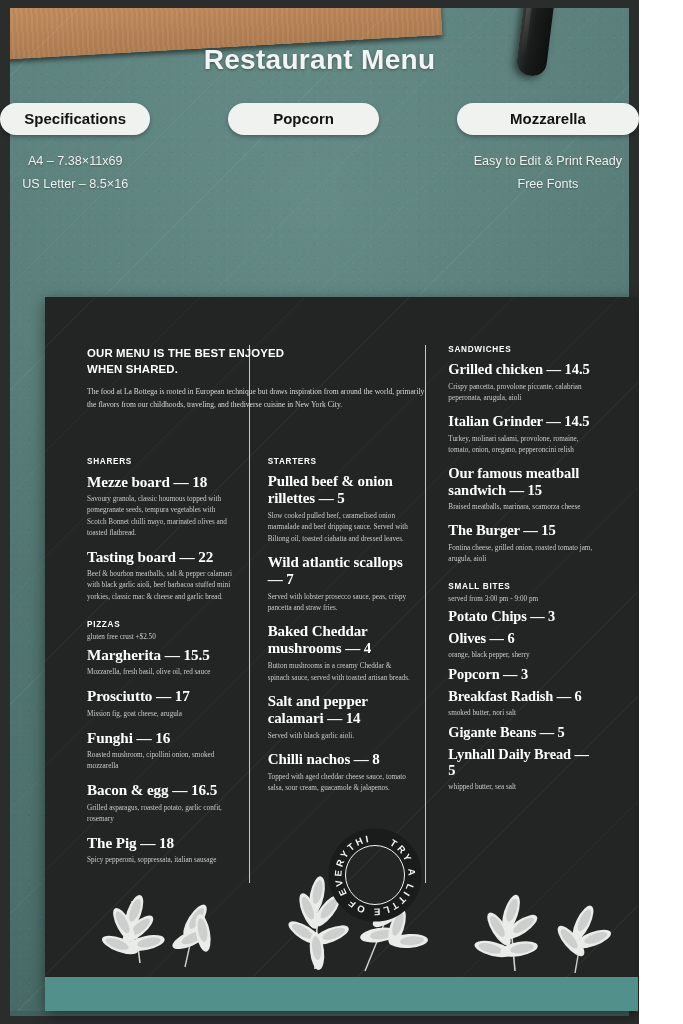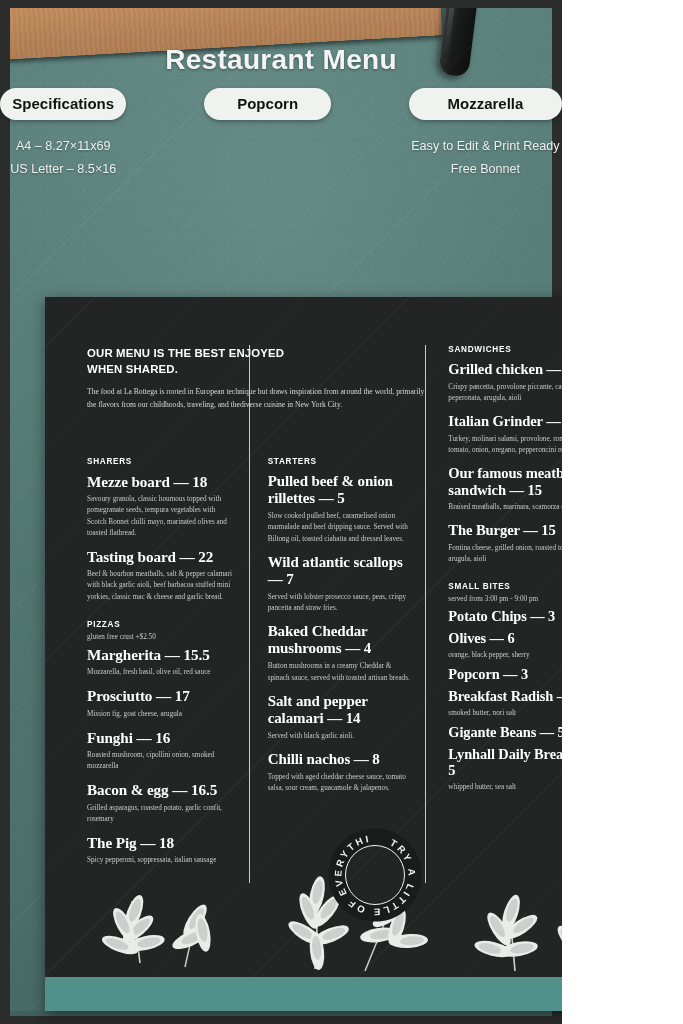--- a/index.html
+++ b/index.html
@@ -6,21 +6,21 @@
 
   html, body {
     width: 683px;
     height: 1024px;
     overflow: hidden;
     font-family: "Liberation Sans", sans-serif;
   }
 
   #stage {
     position: relative;
-    width: 562px;
+    width: 639px;
     height: 1024px;
     background: #2a2d2b;
     overflow: hidden;
   }
 
   
   .backdrop {
     position: absolute;
     left: 10px; top: 8px; right: 10px; bottom: 8px;
     background:
@@ -97,21 +97,21 @@
     font-weight: 700;
     letter-spacing: .3px;
     color: #f2f5f3;
     text-shadow: 0 1px 3px rgba(0,0,0,.4);
   }
 
   .pill-row {
     display: flex;
     justify-content: center;
     gap: 78px;
-    margin-top: 12px;
+    margin-top: 27px;
   }
   .promo-col { width: 175px; }
 
   .pill {
     display: block;
     width: 100%;
     background: #f0f2f0;
     color: #121414;
     border: none;
     border-radius: 999px;
@@ -278,34 +278,34 @@
   </div>
 
   <div class="promo">
     <div class="promo-title">Restaurant Menu</div>
 
     <div class="pill-row">
 
       <div class="promo-col">
         <button class="pill">Specifications</button>
         <div class="promo-lines">
-          <div class="promo-line">A4 – 8.27×11x69</div>
+          <div class="promo-line">A4 – 7.38×11x69</div>
           <div class="promo-line">US Letter – 8.5×16</div>
         </div>
       </div>
 
       <div class="promo-col">
         <button class="pill">Popcorn</button>
       </div>
 
       <div class="promo-col wide">
         <button class="pill">Mozzarella</button>
         <div class="promo-lines">
           <div class="promo-line">Easy to Edit &amp; Print Ready</div>
-          <div class="promo-line">Free Bonnet</div>
+          <div class="promo-line">Free Fonts</div>
         </div>
       </div>
 
     </div>
   </div>
 
   <div class="menu-card">
 
     <div class="intro">
       <div class="intro-title">OUR MENU IS THE BEST ENJOYED</div>

